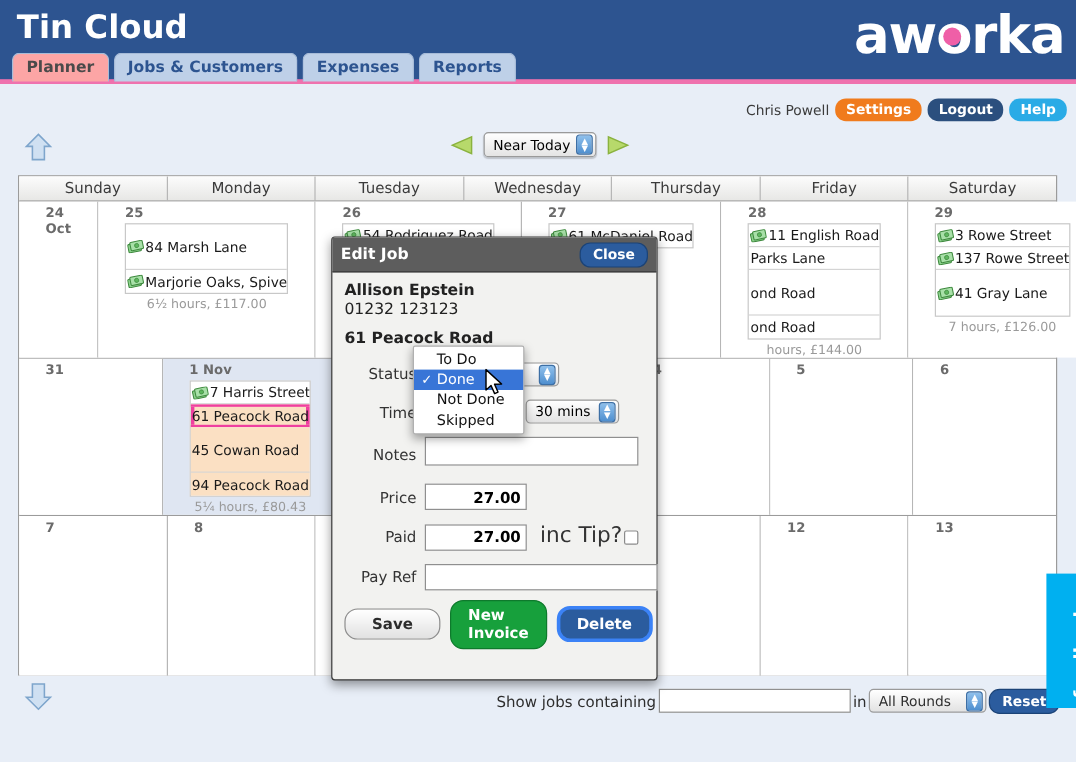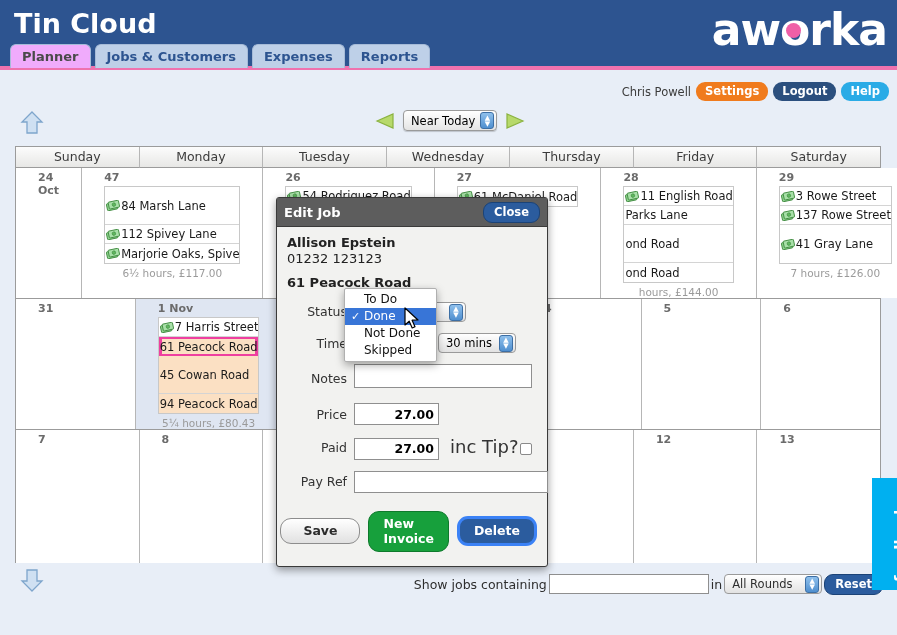--- a/index.html
+++ b/index.html
@@ -39,21 +39,21 @@
   }
   .tab {
     height:24px; padding:0 11px;
     display:flex; align-items:center;
     font-size:13px; font-weight:bold; color:#2d5490;
     background:#bed0e8;
     border-radius:6px 6px 0 0;
     border:1px solid #a6bbd8; border-bottom:none;
     cursor:pointer;
   }
-  .tab.active { background:#f0abfc; color:#4a4a4a; }
+  .tab.active { background:#fca5a5; color:#4a4a4a; }
   #pink-rule {
     position:absolute; left:0; top:66px; width:897px; height:4px;
     background:#ef72ae; z-index:3;
   }
 
   
   #userbar {
     position:absolute; right:8px; top:82px;
     display:flex; align-items:center; gap:5px; font-size:11.5px;
   }
@@ -178,21 +178,21 @@
     width:178px; height:24px; padding:2px 4px;
   }
   #price-in, #paid-in { width:85px; text-align:right; font-weight:bold; }
   #payref-in { width:194px; }
   #tip-label { font-size:18px; color:#333; margin-left:6px; }
   .chk {
     width:12px; height:12px; border:1px solid #8a8a8a; background:#fff;
     border-radius:2px; display:inline-block; vertical-align:-2px; margin-left:1px;
     cursor:pointer;
   }
-  #dlg-buttons { display:flex; justify-content:flex-end; align-items:center; gap:8px; margin-top:18px; }
+  #dlg-buttons { display:flex; justify-content:space-between; align-items:center; gap:8px; margin-top:8px; }
   .btn {
     font-size:12.5px; font-weight:bold; border-radius:11px;
     padding:4px 14px 5px; cursor:pointer;
   }
   .btn.save { background:linear-gradient(#ffffff,#e1e1e1); border:1px solid #8d8d8d; color:#2c2c2c; padding:4px 22px 5px; }
   .btn.invoice { background:#17a03c; border:1px solid #0e7a2c; color:#fff; }
   .btn.delete { background:#2b5c9e; border:3px solid #3b82f6; color:#fff; }
 
   
   #status-menu {
@@ -308,37 +308,29 @@
     <div class="dow">Thursday</div>
     <div class="dow">Friday</div>
     <div class="dow">Saturday</div>
   </div>
   <div id="weeks-host">
       <div class="week">
         <div class="day">
           <div class="day-num">24 Oct</div>
         </div>
         <div class="day">
-          <div class="day-num">47</div>
+          <div class="day-num">25</div>
           <div class="jobs">
             <div class="job tall">
               <svg class="money" viewBox="0 0 16 12">
                 <rect x="1" y="3" width="12" height="8" rx="1" fill="#8fd48f" stroke="#3f8a3f" stroke-width="1" transform="rotate(-12 7 7)"></rect>
                 <rect x="3" y="1" width="12" height="8" rx="1" fill="#a8e0a8" stroke="#3f8a3f" stroke-width="1" transform="rotate(-12 9 5)"></rect>
                 <circle cx="9" cy="5" r="2" fill="#5fb85f" stroke="#3f8a3f" stroke-width="0.7" transform="rotate(-12 9 5)"></circle>
               </svg>
               <span class="job-label">84 Marsh Lane</span>
-            </div>
-            <div class="job">
-              <svg class="money" viewBox="0 0 16 12">
-                <rect x="1" y="3" width="12" height="8" rx="1" fill="#8fd48f" stroke="#3f8a3f" stroke-width="1" transform="rotate(-12 7 7)"></rect>
-                <rect x="3" y="1" width="12" height="8" rx="1" fill="#a8e0a8" stroke="#3f8a3f" stroke-width="1" transform="rotate(-12 9 5)"></rect>
-                <circle cx="9" cy="5" r="2" fill="#5fb85f" stroke="#3f8a3f" stroke-width="0.7" transform="rotate(-12 9 5)"></circle>
-              </svg>
-              <span class="job-label">112 Spivey Lane</span>
             </div>
             <div class="job">
               <svg class="money" viewBox="0 0 16 12">
                 <rect x="1" y="3" width="12" height="8" rx="1" fill="#8fd48f" stroke="#3f8a3f" stroke-width="1" transform="rotate(-12 7 7)"></rect>
                 <rect x="3" y="1" width="12" height="8" rx="1" fill="#a8e0a8" stroke="#3f8a3f" stroke-width="1" transform="rotate(-12 9 5)"></rect>
                 <circle cx="9" cy="5" r="2" fill="#5fb85f" stroke="#3f8a3f" stroke-width="0.7" transform="rotate(-12 9 5)"></circle>
               </svg>
               <span class="job-label">Marjorie Oaks, Spive</span>
             </div>
           </div>

